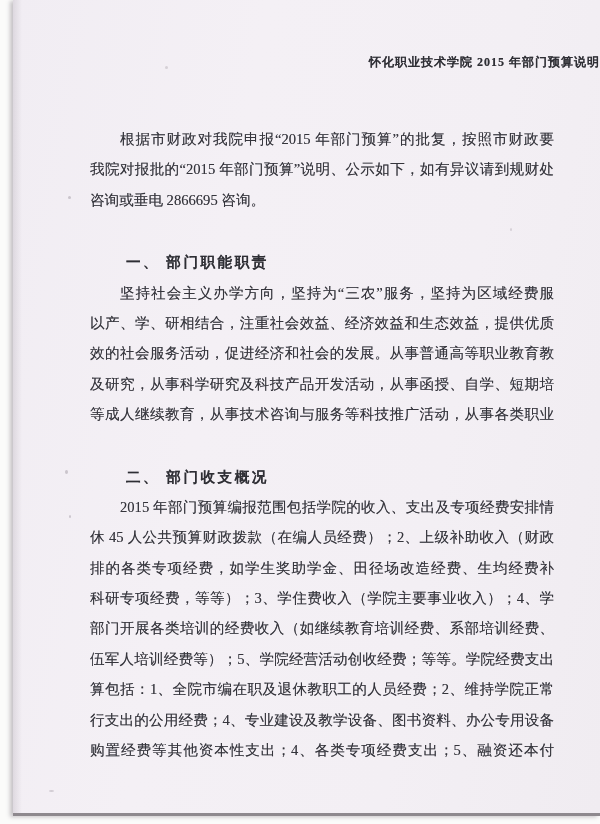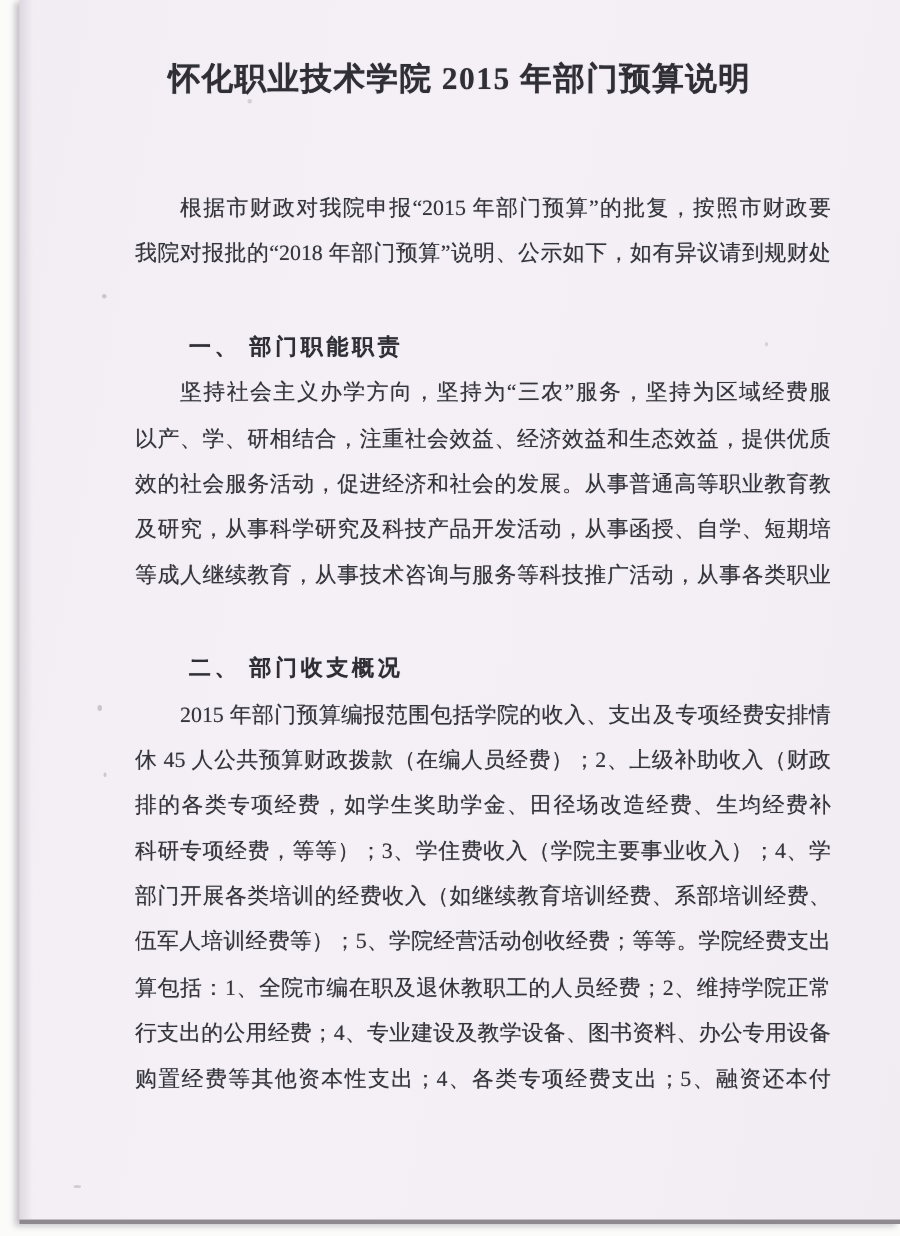--- a/index.html
+++ b/index.html
@@ -32,23 +32,23 @@
     content: "";
     position: absolute;
     left: 0; top: 0; bottom: 0;
     width: 9px;
     background: linear-gradient(90deg, rgba(150,140,152,0.22), rgba(150,140,152,0));
   }
   .title {
     position: absolute;
     left: 0;
     right: 0;
-    top: 38px;
-    text-align: center;
-    font-size: 21px;
+    top: 54px;
+    text-align: right;
+    font-size: 12px;
     font-weight: bold;
     letter-spacing: 1px;
     color: #2f2f35;
     text-shadow: 0 0 0.6px rgba(40,40,50,0.55);
   }
   .content {
     position: absolute;
     left: 77px;
     right: 46px;
     top: 124px;
@@ -92,21 +92,22 @@
 </head>
 <body>
 
 <div class="scan-wrap">
   <div class="page">
 
     <div class="title">怀化职业技术学院 2015 年部门预算说明</div>
 
     <div class="content">
       <div class="line fill indent">根据市财政对我院申报“2015 年部门预算”的批复，按照市财政要求，</div>
-      <div class="line fill">我院对报批的“2018 年部门预算”说明、公示如下，如有异议请到规财处</div>
+      <div class="line fill">我院对报批的“2015 年部门预算”说明、公示如下，如有异议请到规财处</div>
+      <div class="line">咨询或垂电 2866695 咨询。</div>
       <div class="line heading">一、 部门职能职责</div>
       <div class="line fill indent">坚持社会主义办学方向，坚持为“三农”服务，坚持为区域经费服务，</div>
       <div class="line fill">以产、学、研相结合，注重社会效益、经济效益和生态效益，提供优质高</div>
       <div class="line fill">效的社会服务活动，促进经济和社会的发展。从事普通高等职业教育教学</div>
       <div class="line fill">及研究，从事科学研究及科技产品开发活动，从事函授、自学、短期培训</div>
       <div class="line fill">等成人继续教育，从事技术咨询与服务等科技推广活动，从事各类职业技</div>
       <div class="line heading">二、 部门收支概况</div>
       <div class="line fill indent">2015 年部门预算编报范围包括学院的收入、支出及专项经费安排情</div>
       <div class="line fill">休 45 人公共预算财政拨款（在编人员经费）；2、上级补助收入（财政安</div>
       <div class="line fill">排的各类专项经费，如学生奖助学金、田径场改造经费、生均经费补差、</div>

